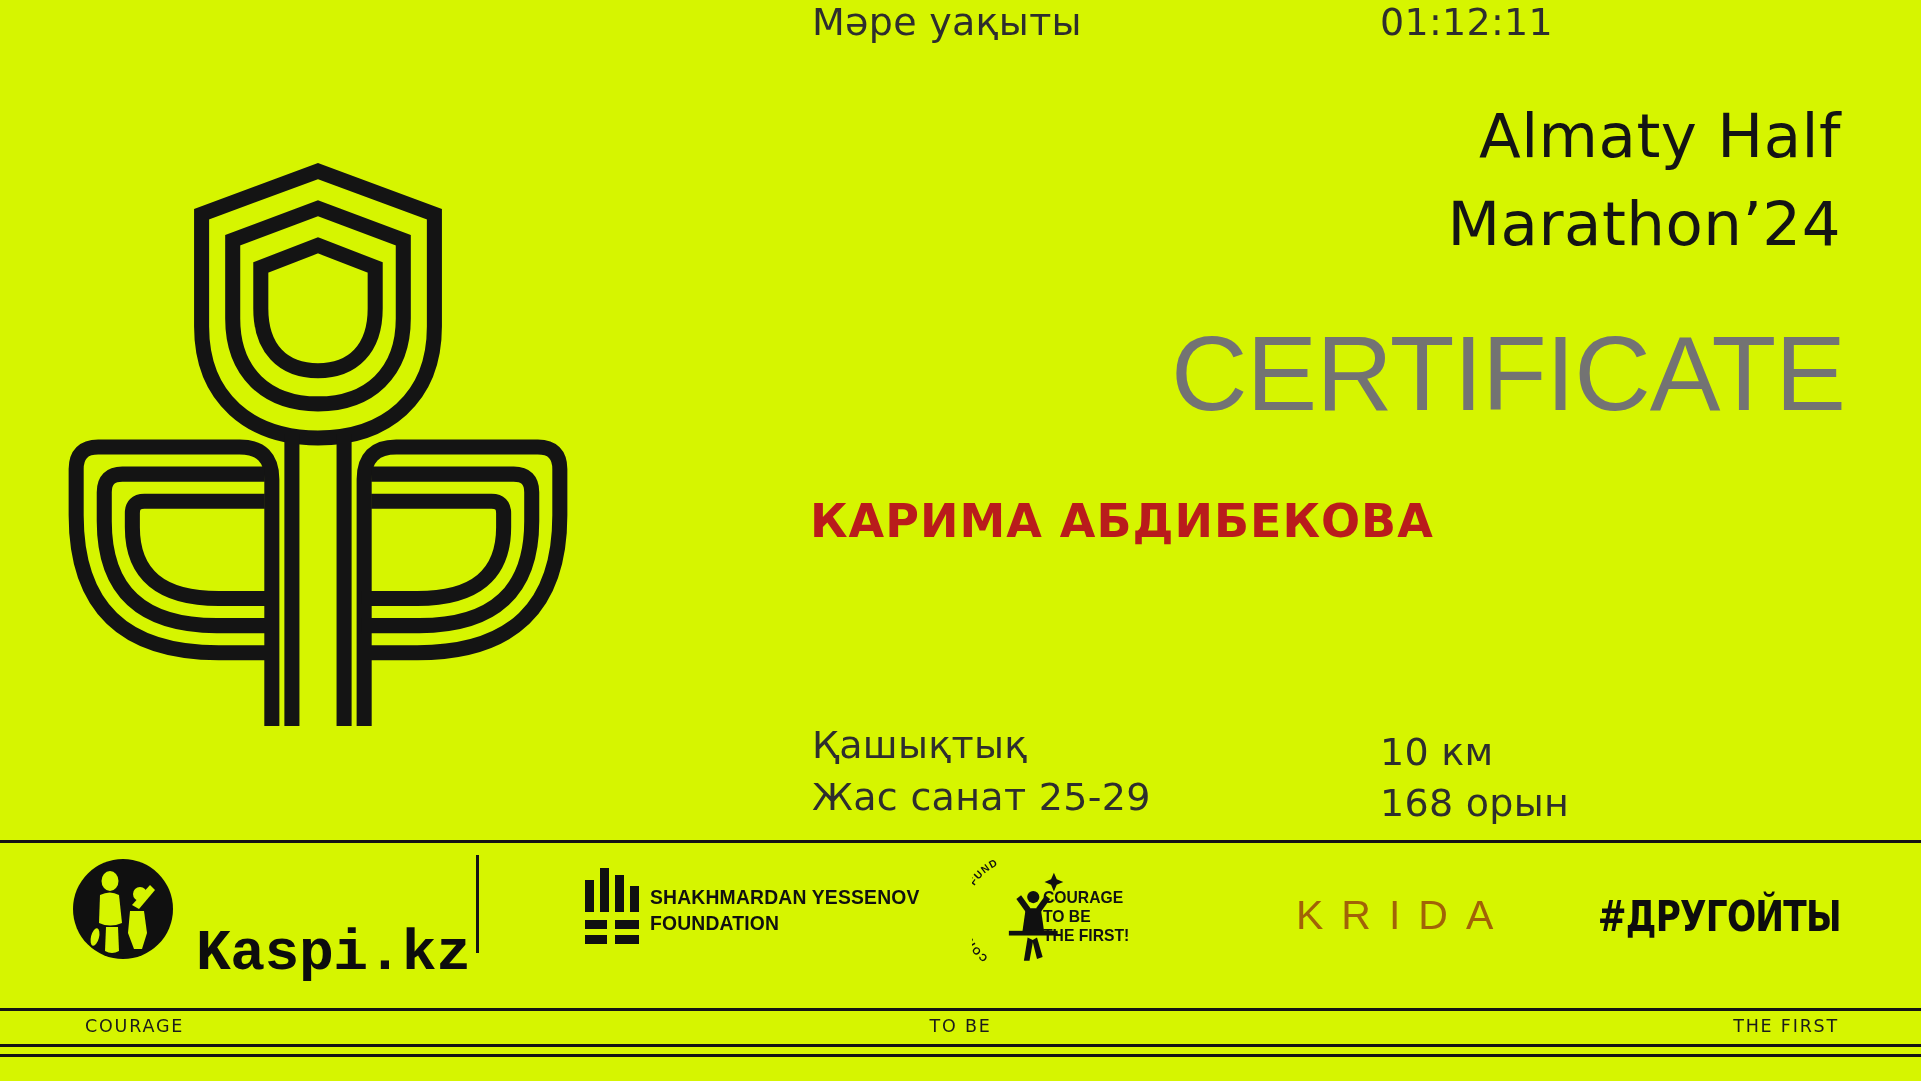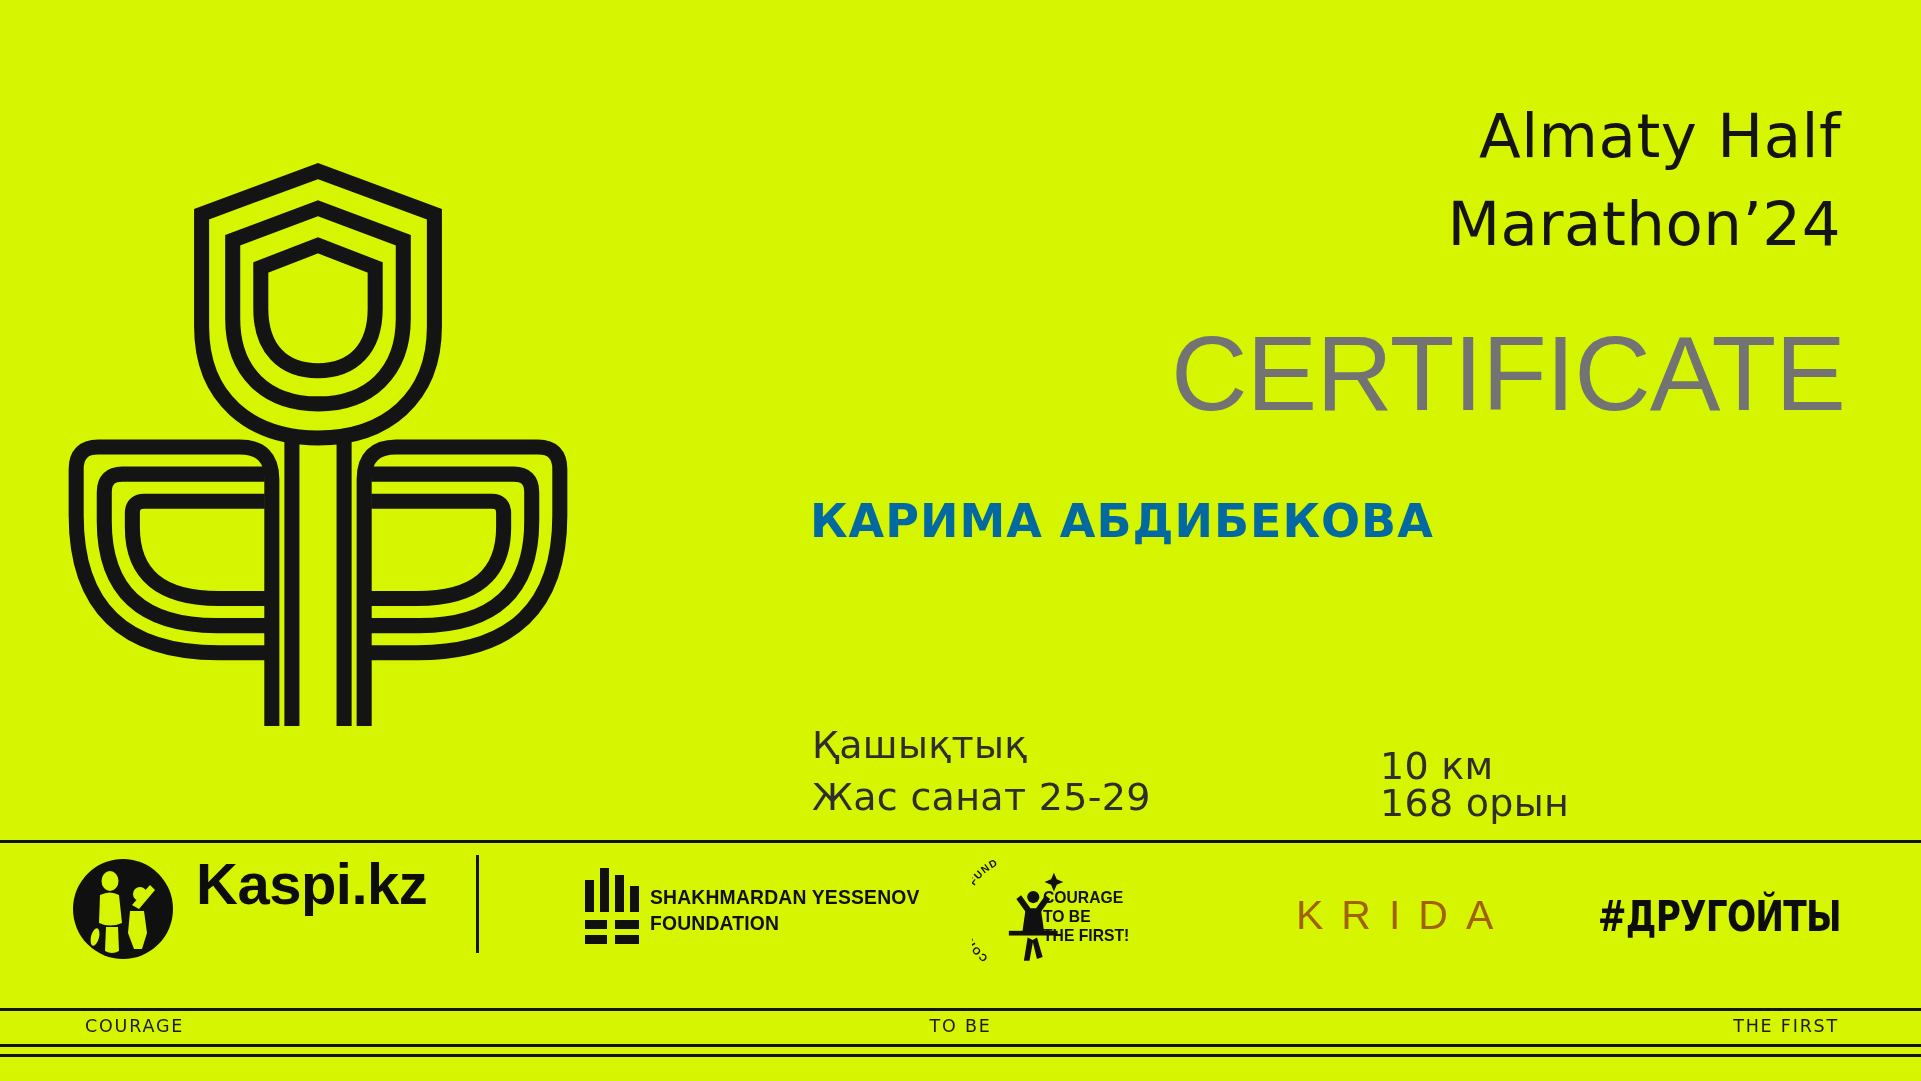--- a/index.html
+++ b/index.html
@@ -15,41 +15,41 @@
 
   
   .event-title{right:80px;top:92px;text-align:right;
     font-size:61px;line-height:88px;font-weight:500;letter-spacing:0.5px;color:#141414;margin-left:41px;}
   .cert-heading{right:76px;top:320px;
     font-family:"Liberation Sans",sans-serif;font-size:106px;font-weight:500;
     letter-spacing:-1px;color:#737373;line-height:1;}
 
   
   .participant-name{left:810px;top:494px;font-size:46px;font-weight:700;
-    letter-spacing:1px;color:#0369a1;}
+    letter-spacing:1px;color:#b91c1c;}
   .stat-row{left:812px;width:900px;height:50px;font-size:38px;color:#2e2e2e;letter-spacing:0.3px;}
   .stat-row .lbl{position:absolute;left:0;top:0;white-space:nowrap;}
   .stat-row .val{position:absolute;left:568px;white-space:nowrap;}
   .stat-row:nth-of-type(1){top:572px;}  .stat-row:nth-of-type(1) .val{top:4px;}
   .stat-row:nth-of-type(2){top:618px;}  .stat-row:nth-of-type(2) .val{top:13px;}
   .stat-row:nth-of-type(3){top:676px;}  .stat-row:nth-of-type(3) .val{top:8px;}
-  .stat-row:nth-of-type(4){top:723px;}  .stat-row:nth-of-type(4) .val{top:21px;}
+  .stat-row:nth-of-type(4){top:723px;}  .stat-row:nth-of-type(4) .val{top:7px;}
   .stat-row:nth-of-type(5){top:775px;}  .stat-row:nth-of-type(5) .val{top:6px;}
 
   
   .hline{left:0;width:1921px;height:3px;background:#141414;}
   .l-foot-top{top:840px;}
   .l-bar-top{top:1008px;}
   .l-bar-bot{top:1044px;}
   .l-last{top:1054px;}
   .vdivider{left:476px;top:855px;width:3px;height:98px;background:#141414;}
 
   
   .kaspi-icon{left:73px;top:859px;width:100px;height:100px;}
-  .kaspi-label{left:196px;top:850px;font-family:Liberation Sans, sans-serif;
+  .kaspi-label{left:196px;top:921px;font-family:Liberation Mono, monospace;
     font-size:58px;font-weight:700;color:#0d0d0d;letter-spacing:-0.5px;text-align:center;}
   .yessenov-icon{left:585px;top:862px;width:54px;height:92px;}
   .yessenov-label{left:650px;top:884px;font-family:"Liberation Sans",sans-serif;
     font-size:21px;font-weight:700;line-height:26px;color:#101010;
     transform:scaleX(0.92);transform-origin:left center;letter-spacing:0.2px;}
   .cf-logo{left:972px;top:852px;width:100px;height:122px;}
   .cf-text{left:1043px;top:888px;font-family:"Liberation Sans",sans-serif;
     font-size:16.5px;font-weight:600;line-height:19px;color:#111;
     transform:scaleX(0.95);transform-origin:left center;}
   .krida-label{left:1296px;top:892px;font-family:"Liberation Sans",sans-serif;
@@ -93,20 +93,24 @@
 
   <div class="abs participant-name">КАРИМА АБДИБЕКОВА</div>
 
   <div class="abs stat-row">
     <span class="lbl">Қашықтық</span>
     <span class="val">10 км</span>
   </div>
   <div class="abs stat-row">
     <span class="lbl">Жас санат 25-29</span>
     <span class="val">168 орын</span>
+  </div>
+  <div class="abs stat-row">
+    <span class="lbl">Мәре уақыты</span>
+    <span class="val">01:12:11</span>
   </div>
 
   <div class="abs hline l-foot-top"></div>
 
   <svg class="abs kaspi-icon" viewBox="0 0 100 100" aria-hidden="true">
     <circle cx="50" cy="50" r="50" fill="#101010"></circle>
     <g fill="#D6F500">
       <ellipse cx="37" cy="22" rx="8.5" ry="10"></ellipse>
       <path d="M 27 36 Q 37 31 46 36 L 49 64 Q 37 69 26 64 Z"></path>
       <path d="M 33 68 L 45 68 L 46 92 Q 39 96 32 92 Z"></path>

